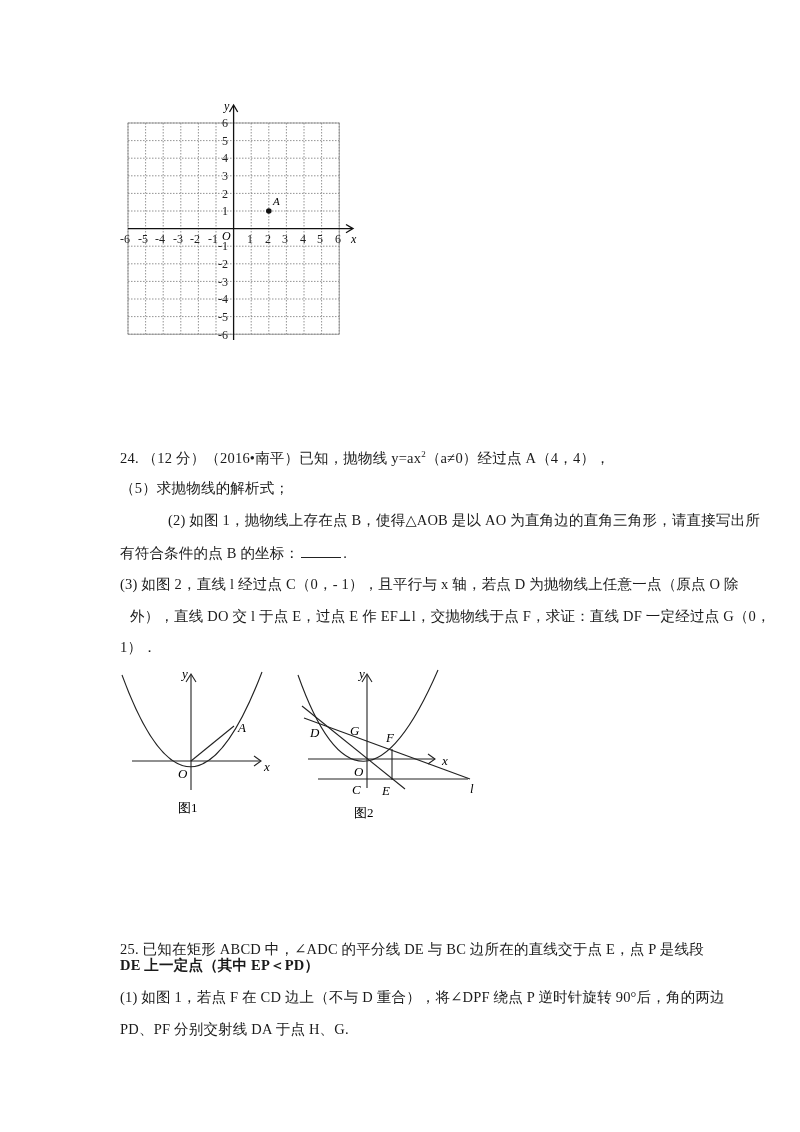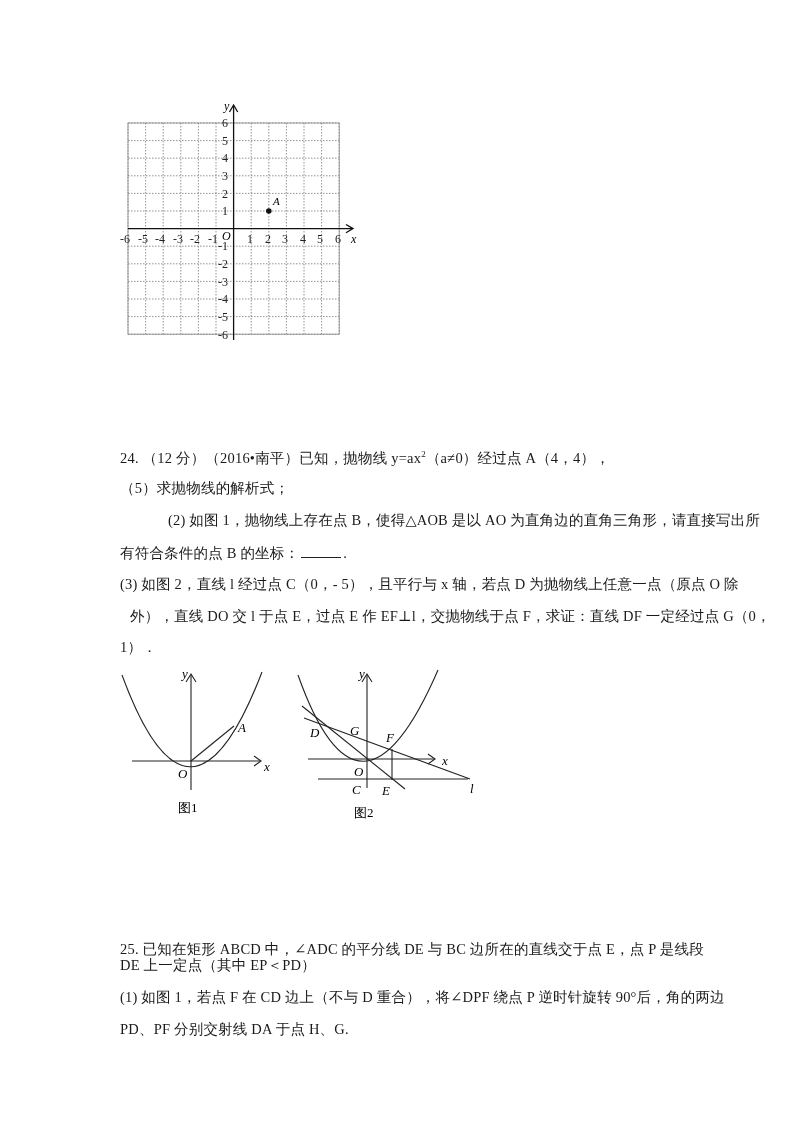--- a/index.html
+++ b/index.html
@@ -89,21 +89,21 @@
 </svg>
 
 <div class="line" style="top:449px;text-align:right;">
   <span>24. （12 分）（2016•南平）已知，抛物线 y=ax</span><sup>2</sup><span>（a≠0）经过点 A（4，4），</span>
 </div>
 <div class="line" style="top:479px;">（5）求抛物线的解析式；</div>
 <div class="line" style="top:511px;margin-left:48px;">(2) 如图 1，抛物线上存在点 B，使得△AOB 是以 AO 为直角边的直角三角形，请直接写出所</div>
 <div class="line" style="top:543px;">
   <span>有符合条件的点 B 的坐标：</span><span class="blank"></span><span>.</span>
 </div>
-<div class="line" style="top:575px;">(3) 如图 2，直线 l 经过点 C（0，- 5），且平行与 x 轴，若点 D 为抛物线上任意一点（原点 O 除</div>
+<div class="line" style="top:575px;">(3) 如图 2，直线 l 经过点 C（0，- 1），且平行与 x 轴，若点 D 为抛物线上任意一点（原点 O 除</div>
 <div class="line" style="top:607px;margin-left:10px;">外），直线 DO 交 l 于点 E，过点 E 作 EF⊥l，交抛物线于点 F，求证：直线 DF 一定经过点 G（0，</div>
 <div class="line" style="top:638px;">1）．</div>
 
 <svg class="abs" style="left:110px;top:660px;" width="170" height="160" viewBox="0 0 170 160">
   <g stroke="#222" stroke-width="1.1" fill="none">
     <path d="M12,15 Q80,200 152,12"></path>
     <line x1="22" y1="101" x2="150" y2="101"></line>
     <polyline points="144,96 151,101 144,106"></polyline>
     <line x1="81" y1="130" x2="81" y2="15"></line>
     <polyline points="76,22 81,14 86,22"></polyline>
@@ -134,15 +134,15 @@
   <text x="60" y="75" font-size="13" font-style="italic">G</text>
   <text x="20" y="77" font-size="13" font-style="italic">D</text>
   <text x="96" y="82" font-size="13" font-style="italic">F</text>
   <text x="62" y="134" font-size="13" font-style="italic">C</text>
   <text x="92" y="135" font-size="13" font-style="italic">E</text>
   <text x="180" y="133" font-size="13" font-style="italic">l</text>
   <text x="64" y="157" font-size="13" font-family="DejaVu Sans, sans-serif">图2</text>
 </svg>
 
 <div class="line" style="top:940px;">25. 已知在矩形 ABCD 中，∠ADC 的平分线 DE 与 BC 边所在的直线交于点 E，点 P 是线段</div>
-<div class="line" style="top:956px;">DE 上一定点（其中 EP＜PD）</div>
+<div class="line" style="top:956px;font-weight:bold;">DE 上一定点（其中 EP＜PD）</div>
 <div class="line" style="top:988px;">(1) 如图 1，若点 F 在 CD 边上（不与 D 重合），将∠DPF 绕点 P 逆时针旋转 90°后，角的两边</div>
 <div class="line" style="top:1020px;">PD、PF 分别交射线 DA 于点 H、G.</div>
 
 </body></html>

